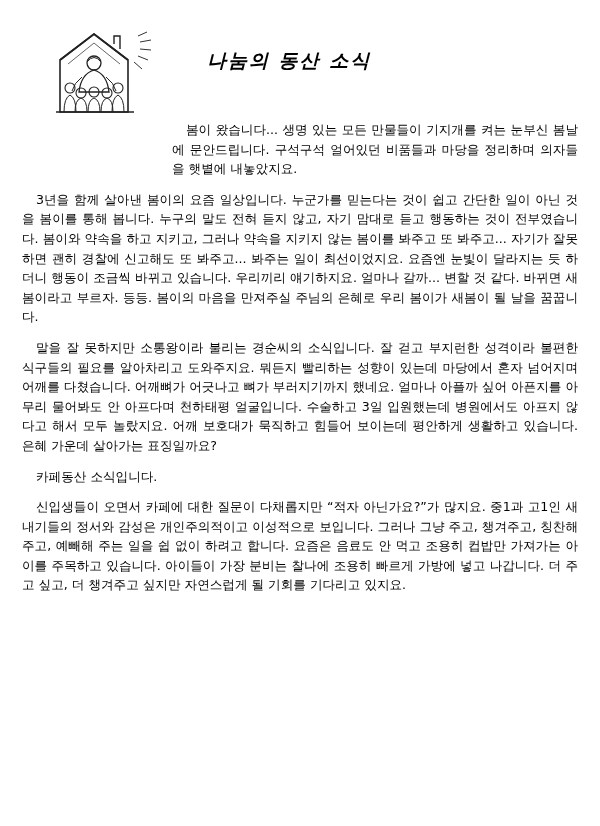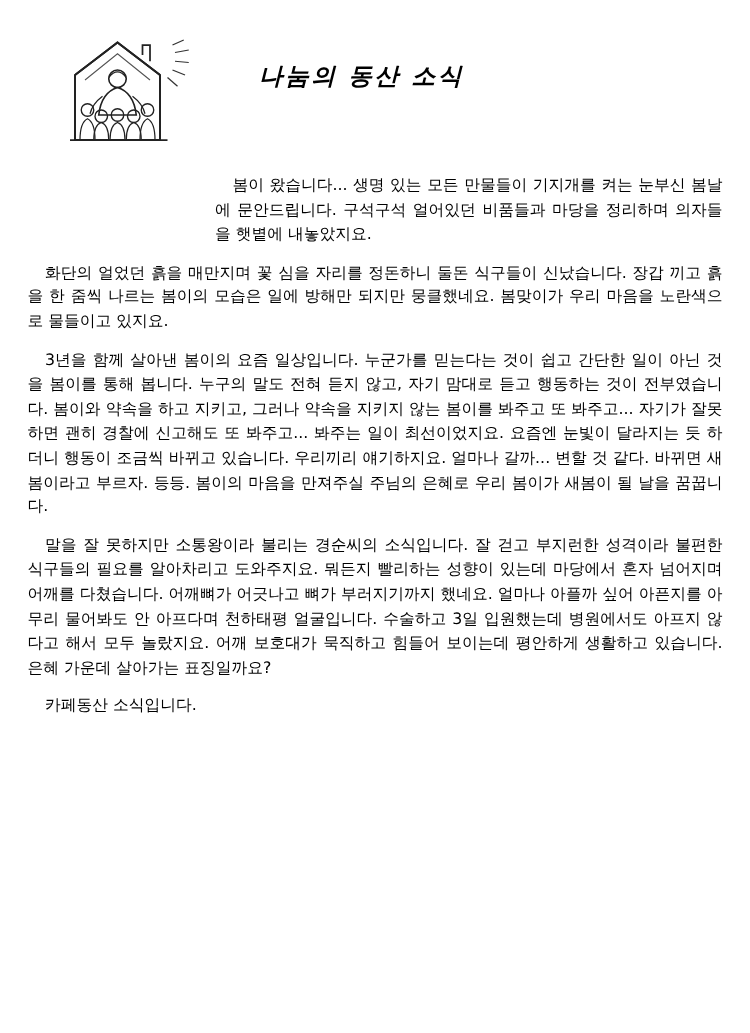--- a/index.html
+++ b/index.html
@@ -42,21 +42,21 @@
     font-size: 19px;
     font-weight: bold;
     font-style: italic;
     letter-spacing: 2px;
     color: #000;
     white-space: nowrap;
   }
 
   
   .article {
-    margin-top: 20px;
+    margin-top: 2px;
   }
   p.para {
     margin: 0 0 11px 0;
     font-size: 12.6px;
     line-height: 19.6px;
     text-align: justify;
     text-justify: inter-character;
     word-break: break-all;
     text-indent: 14px;
   }
@@ -125,19 +125,19 @@
     </div>
 
     <div class="title">나눔의 동산 소식</div>
   </div>
 
   <div class="article">
     <p class="para first">
       <span class="float-gap"></span>
       <span>봄이 왔습니다... 생명 있는 모든 만물들이 기지개를 켜는 눈부신 봄날에 문안드립니다. 구석구석 얼어있던 비품들과 마당을 정리하며 의자들을 햇볕에 내놓았지요.</span>
     </p>
-    <p class="para">화단의 얼었던 흙을 매만지며 꽃 심을 자리를 정돈하니 둘돈 식구들이 신났습니다. 장갑 끼고 흙을 한 줌씩 나르는 봄이의 모습은 일에 방해만 되지만 뭉클했네요. 봄맞이가 우리 마음을 노란색으로 물들이고 있지요.</p>
     <p class="para">3년을 함께 살아낸 봄이의 요즘 일상입니다. 누군가를 믿는다는 것이 쉽고 간단한 일이 아닌 것을 봄이를 통해 봅니다. 누구의 말도 전혀 듣지 않고, 자기 맘대로 듣고 행동하는 것이 전부였습니다. 봄이와 약속을 하고 지키고, 그러나 약속을 지키지 않는 봄이를 봐주고 또 봐주고... 자기가 잘못하면 괜히 경찰에 신고해도 또 봐주고... 봐주는 일이 최선이었지요. 요즘엔 눈빛이 달라지는 듯 하더니 행동이 조금씩 바뀌고 있습니다. 우리끼리 얘기하지요. 얼마나 갈까... 변할 것 같다. 바뀌면 새봄이라고 부르자. 등등. 봄이의 마음을 만져주실 주님의 은혜로 우리 봄이가 새봄이 될 날을 꿈꿉니다.</p>
     <p class="para">말을 잘 못하지만 소통왕이라 불리는 경순씨의 소식입니다. 잘 걷고 부지런한 성격이라 불편한 식구들의 필요를 알아차리고 도와주지요. 뭐든지 빨리하는 성향이 있는데 마당에서 혼자 넘어지며 어깨를 다쳤습니다. 어깨뼈가 어긋나고 뼈가 부러지기까지 했네요. 얼마나 아플까 싶어 아픈지를 아무리 물어봐도 안 아프다며 천하태평 얼굴입니다. 수술하고 3일 입원했는데 병원에서도 아프지 않다고 해서 모두 놀랐지요. 어깨 보호대가 묵직하고 힘들어 보이는데 평안하게 생활하고 있습니다. 은혜 가운데 살아가는 표징일까요?</p>
     <p class="para">카페동산 소식입니다.</p>
+    <p class="para">신입생들이 오면서 카페에 대한 질문이 다채롭지만 “적자 아닌가요?”가 많지요. 중1과 고1인 새내기들의 정서와 감성은 개인주의적이고 이성적으로 보입니다. 그러나 그냥 주고, 챙겨주고, 칭찬해주고, 예빼해 주는 일을 쉽 없이 하려고 합니다. 요즘은 음료도 안 먹고 조용히 컵밥만 가져가는 아이를 주목하고 있습니다. 아이들이 가장 분비는 찰나에 조용히 빠르게 가방에 넣고 나갑니다. 더 주고 싶고, 더 챙겨주고 싶지만 자연스럽게 될 기회를 기다리고 있지요.</p>
   </div>
 
 </div>
 
 </body></html>

